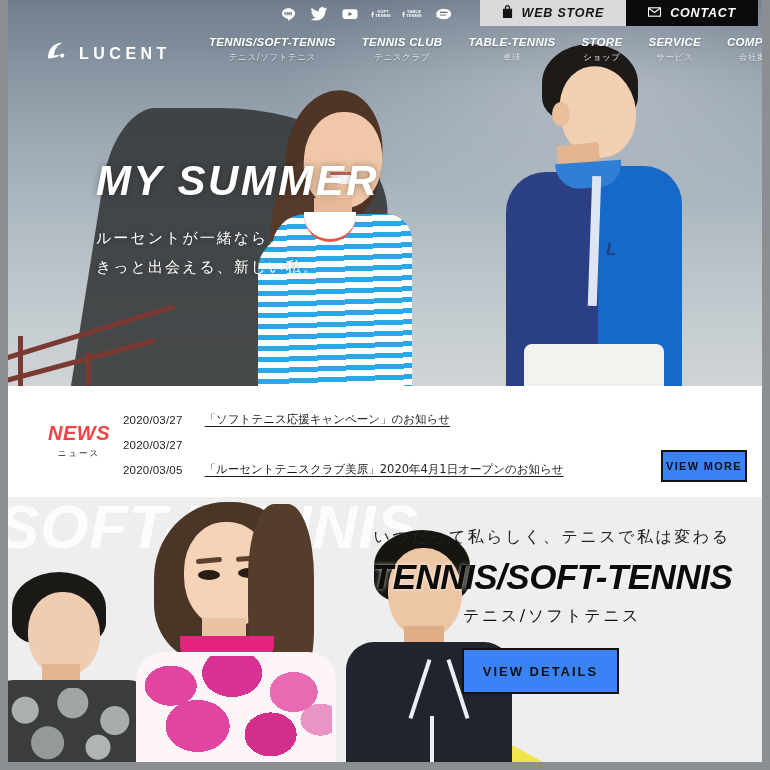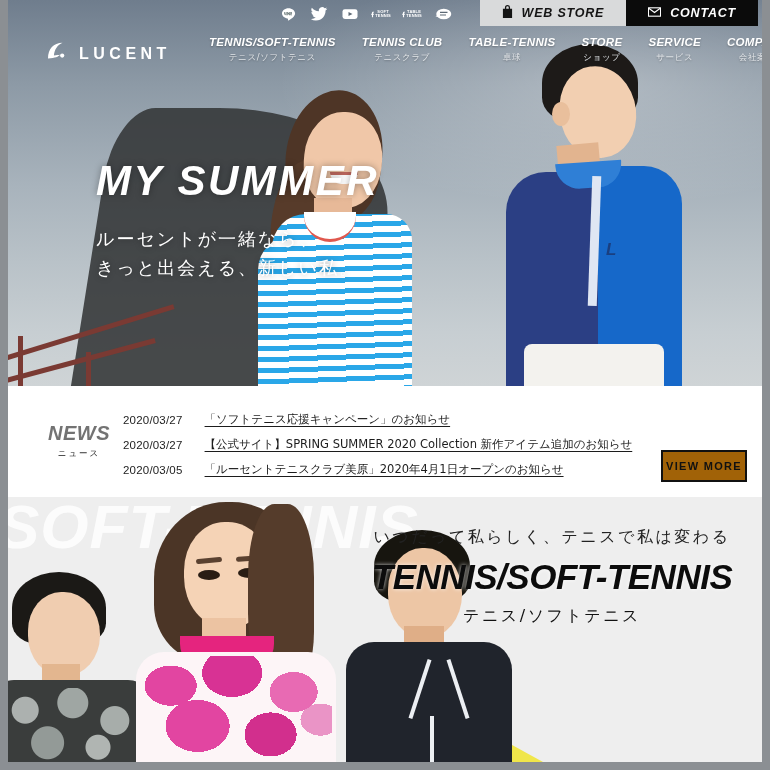--- a/index.html
+++ b/index.html
@@ -68,21 +68,21 @@
   .rail4{ position:absolute; left:86px; top:352px; width:5px; height:36px; background:#7a3a33; }
 
   
   .hero-copy{ position:absolute; left:96px; top:154px; z-index:12; }
   .hero-h1{
     color:#fff; font-style:italic; font-weight:700; font-size:42px; line-height:54px;
     letter-spacing:2.5px; text-shadow:0 0 7px rgba(0,0,0,.35);
     font-family:"Liberation Sans", sans-serif;
   }
   .hero-sub{
-    margin-top:16px; color:#fff; font-size:18px; line-height:29px; letter-spacing:2px;
+    margin-top:16px; color:#fff; font-size:15px; line-height:29px; letter-spacing:2px;
     font-family:"DejaVu Sans", sans-serif; text-shadow:0 0 6px rgba(0,0,0,.4);
   }
 
   
   #topbar{ position:absolute; left:0; top:0; width:770px; height:28px; z-index:40; }
   .socials{ position:absolute; left:278px; top:4px; display:flex; gap:11px; align-items:center; }
   .sicon{ width:20px; height:20px; display:flex; align-items:center; justify-content:center; color:#fff; }
   .sicon svg{ display:block; }
   .fb-lbl{ font-size:4px; line-height:4.4px; font-weight:700; color:#fff; letter-spacing:.2px; text-align:center; }
 
@@ -101,30 +101,30 @@
   .logo-word{ color:#fff; font-size:16px; font-weight:700; letter-spacing:4.5px; }
   .navlist{ position:absolute; left:196px; top:2px; display:flex; gap:0; align-items:flex-start; }
   .navitem{ text-align:center; padding:0 13px; }
   .nav-en{ color:#fff; font-style:italic; font-weight:700; font-size:11.5px; letter-spacing:.3px; white-space:nowrap; text-shadow:0 1px 2px rgba(0,0,0,.3); }
   .nav-jp{ color:#e4e7ea; font-size:8.5px; margin-top:4px; letter-spacing:.6px; white-space:nowrap;
            font-family:"DejaVu Sans", sans-serif; text-shadow:0 1px 2px rgba(0,0,0,.3); }
 
   
   #news{ position:absolute; left:8px; top:386px; width:754px; height:111px; background:#fff; z-index:20; }
   .news-label{ position:absolute; left:28px; top:36px; width:86px; text-align:center; }
-  .news-label .en{ font-style:italic; font-weight:700; font-size:20px; color:#737373; letter-spacing:.5px; }
+  .news-label .en{ font-style:italic; font-weight:700; font-size:20px; color:#ef4444; letter-spacing:.5px; }
   .news-label .jp{ font-size:8.5px; color:#111; letter-spacing:2px; margin-top:3px; font-family:"DejaVu Sans", sans-serif; }
   .news-list{ position:absolute; left:115px; top:21px; }
   .news-row{ display:flex; align-items:center; gap:22px; height:25px; }
   .news-date{ font-size:11.5px; color:#1c1c1c; letter-spacing:.2px; font-family:"Liberation Sans", sans-serif; }
   .news-title{ font-size:11.5px; color:#1c1c1c; text-decoration:underline; text-underline-offset:3px;
                font-family:"DejaVu Sans", sans-serif; white-space:nowrap; }
   .btn-outline{
     display:flex; align-items:center; justify-content:center;
-    border:2px solid #111; background:#a16207; color:#111;
+    border:2px solid #111; background:#3b82f6; color:#111;
     font-weight:700; font-size:11px; letter-spacing:1.3px;
   }
   #view-more{ position:absolute; left:661px; top:450px; width:86px; height:32px; z-index:22; }
 
   
   #tennis{ position:absolute; left:8px; top:497px; width:754px; height:265px; background:#eeeeee; overflow:hidden; z-index:20; }
   .watermark{
     position:absolute; left:-10px; top:-6px; width:640px;
     font-style:italic; font-weight:700; font-size:62px; color:#ffffff; opacity:.85;
     letter-spacing:1px; white-space:nowrap;
@@ -348,21 +348,20 @@
       <div class="en">NEWS</div>
       <div class="jp">ニュース</div>
     </div>
     <div class="news-list">
       <div class="news-row">
         <span class="news-date">2020/03/27</span>
         <a class="news-title">「ソフトテニス応援キャンペーン」のお知らせ</a>
       </div>
       <div class="news-row">
         <span class="news-date">2020/03/27</span>
-        <a class="news-title">【公式サイト】SPRING SUMMER 2020 Collection 新作アイテム追加のお知らせ</a>
       </div>
       <div class="news-row">
         <span class="news-date">2020/03/05</span>
         <a class="news-title">「ルーセントテニスクラブ美原」2020年4月1日オープンのお知らせ</a>
       </div>
     </div>
   </div>
   <a id="view-more" class="btn-outline">VIEW MORE</a>
 
   <div id="tennis">
@@ -398,17 +397,18 @@
         <div class="str2"></div>
         <div class="str3"></div>
     </div>
 
     <div class="tn-copy">
       <div class="tn-lead">いつだって私らしく、テニスで私は変わる</div>
       <div class="tn-h2">TENNIS/SOFT-TENNIS</div>
       <div class="tn-h2s">テニス/ソフトテニス</div>
     </div>
   </div>
+  <a id="view-details" class="btn-outline">VIEW DETAILS</a>
 
   <div class="gutter l"></div>
   <div class="gutter r"></div>
   <div id="bottom-strip"></div>
 </div>
 
 </body></html>

